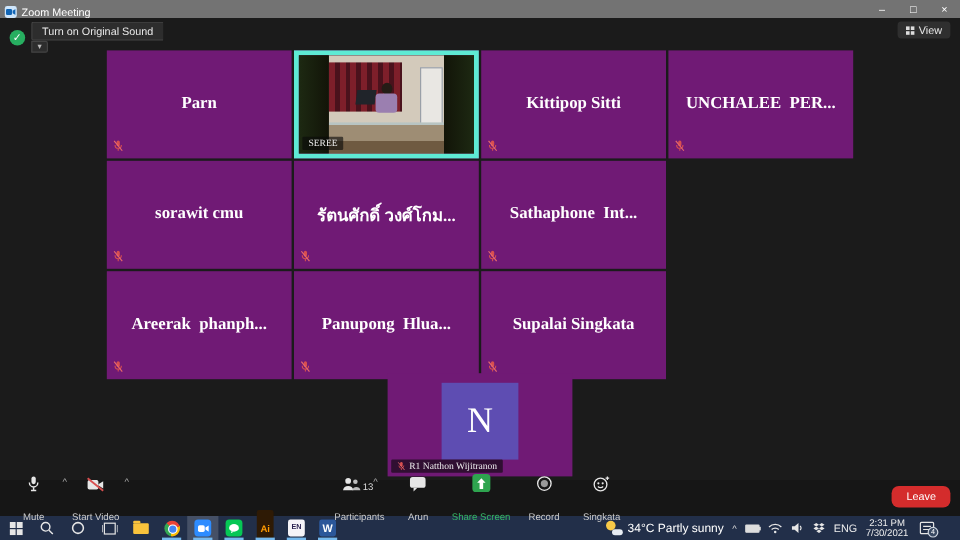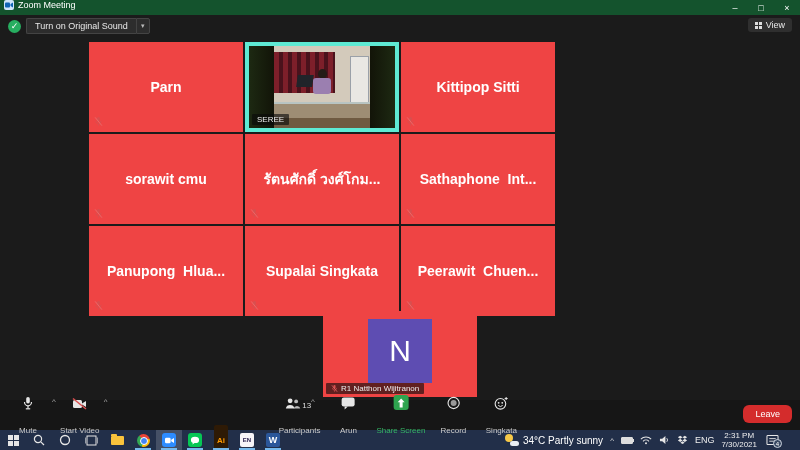--- a/index.html
+++ b/index.html
@@ -1,48 +1,48 @@
 <!DOCTYPE html>
 <html><head>
 <meta charset="utf-8">
 <style>
   * { margin:0; padding:0; box-sizing:border-box; }
   html,body { width:800px; height:450px; overflow:hidden; background:#1b1b1b;
     font-family:"Liberation Sans", sans-serif; }
 
   
-  .titlebar { height:15px; background:#14532d; display:flex; align-items:flex-start;
+  .titlebar { height:15px; background:#737373; display:flex; align-items:flex-end;
     color:#fff; font-size:9px; padding-left:4px; position:relative; }
   .titlebar .appico { width:10px; height:10px; background:#cfe6fb; border-radius:2px;
     display:flex; align-items:center; justify-content:center; margin-right:4px; }
   .titlebar .title { font-size:9px; }
   .wincontrols { position:absolute; right:0; top:0; height:15px; display:flex; }
   .wincontrols span { width:26px; height:15px; display:flex; align-items:center;
     justify-content:center; font-size:9px; color:#fff; cursor:default; }
 
   
   .meeting { position:relative; height:385px; background:#1b1b1b; }
   .soundbtn-row { position:absolute; top:3px; left:8px; display:flex; align-items:center; gap:5px; }
   .shield { width:13px; height:13px; border-radius:50%; background:#27ae60; color:#fff;
     font-size:9px; display:flex; align-items:center; justify-content:center; }
-  .soundbtn { display:flex; }
+  .soundbtn { display:flex;flex-direction:column; }
   .soundbtn .main { background:#2d2d2d; border:1px solid #444; border-right:none;
     color:#e8e8e8; font-size:9px; padding:2px 8px; border-radius:2px 0 0 2px; }
   .soundbtn .drop { background:#2d2d2d; border:1px solid #444; color:#bbb; font-size:7px;
     width:14px; display:flex; align-items:center; justify-content:center; border-radius:0 2px 2px 0; }
   .viewbtn { position:absolute; top:3px; right:8px; background:#2f2f2f; border-radius:3px;
     color:#e8e8e8; font-size:9px; padding:2px 7px; display:flex; align-items:center; gap:4px; }
   .gridico { display:grid; grid-template-columns:3px 3px; grid-template-rows:3px 3px; gap:1px; }
   .gridico i { background:#ddd; }
 
   
   .row { position:absolute; left:89px; display:flex; gap:2px; }
   .row.r1 { top:27px; } .row.r2 { top:119px; } .row.r3 { top:211px; }
   .row.r4 { top:296px; left:0; width:800px; justify-content:center; }
-  .tile { width:154px; height:90px; background:#ef4444; position:relative; overflow:hidden; }
+  .tile { width:154px; height:90px; background:#701a75; position:relative; overflow:hidden;font-family:Liberation Serif, serif; }
   .row.r4 .tile { height:86px; }
   .tile.active-speaker { border:4px solid #5eead4; box-shadow:inset 0 0 10px rgba(120,160,40,.35); }
   .center-name { position:absolute; inset:0; display:flex; align-items:center; justify-content:center;
     color:#fff; font-weight:bold; font-size:14px; white-space:pre; text-align:center; padding:0 4px; }
   .mic-corner { position:absolute; left:5px; bottom:5px; }
   .chip { position:absolute; left:3px; bottom:3px; background:rgba(10,10,10,.62); color:#ececec;
     font-size:8px; padding:1px 5px; display:flex; align-items:center; gap:3px; border-radius:1px; }
 
   
   .vid-seree { position:absolute; inset:0; background:#15170f; }
@@ -214,20 +214,29 @@
     <div class="tile">
       <div class="center-name">Kittipop Sitti</div>
       <svg class="mic-corner" width="9" height="11" viewBox="0 0 12 14">
           <rect x="4.2" y="1" width="3.6" height="6.5" rx="1.8" fill="#d84f4f"></rect>
           <path d="M2.5 6 a3.5 3.8 0 0 0 7 0" stroke="#d84f4f" fill="none" stroke-width="1.2"></path>
           <line x1="6" y1="10" x2="6" y2="12.5" stroke="#d84f4f" stroke-width="1.2"></line>
           <line x1="1.5" y1="1.5" x2="10.5" y2="12.5" stroke="#e86a6a" stroke-width="1.3"></line>
         </svg>
     </div>
 
+    <div class="tile">
+      <div class="center-name">UNCHALEE  PER...</div>
+      <svg class="mic-corner" width="9" height="11" viewBox="0 0 12 14">
+          <rect x="4.2" y="1" width="3.6" height="6.5" rx="1.8" fill="#d84f4f"></rect>
+          <path d="M2.5 6 a3.5 3.8 0 0 0 7 0" stroke="#d84f4f" fill="none" stroke-width="1.2"></path>
+          <line x1="6" y1="10" x2="6" y2="12.5" stroke="#d84f4f" stroke-width="1.2"></line>
+          <line x1="1.5" y1="1.5" x2="10.5" y2="12.5" stroke="#e86a6a" stroke-width="1.3"></line>
+        </svg>
+    </div>
   </div>
 
   <div class="row r2">
     <div class="tile">
       <div class="center-name">sorawit cmu</div>
       <svg class="mic-corner" width="9" height="11" viewBox="0 0 12 14">
           <rect x="4.2" y="1" width="3.6" height="6.5" rx="1.8" fill="#d84f4f"></rect>
           <path d="M2.5 6 a3.5 3.8 0 0 0 7 0" stroke="#d84f4f" fill="none" stroke-width="1.2"></path>
           <line x1="6" y1="10" x2="6" y2="12.5" stroke="#d84f4f" stroke-width="1.2"></line>
           <line x1="1.5" y1="1.5" x2="10.5" y2="12.5" stroke="#e86a6a" stroke-width="1.3"></line>
@@ -251,39 +260,39 @@
           <rect x="4.2" y="1" width="3.6" height="6.5" rx="1.8" fill="#d84f4f"></rect>
           <path d="M2.5 6 a3.5 3.8 0 0 0 7 0" stroke="#d84f4f" fill="none" stroke-width="1.2"></path>
           <line x1="6" y1="10" x2="6" y2="12.5" stroke="#d84f4f" stroke-width="1.2"></line>
           <line x1="1.5" y1="1.5" x2="10.5" y2="12.5" stroke="#e86a6a" stroke-width="1.3"></line>
         </svg>
     </div>
   </div>
 
   <div class="row r3">
     <div class="tile">
+      <div class="center-name">Areerak  phanph...</div>
+      <svg class="mic-corner" width="9" height="11" viewBox="0 0 12 14">
+          <rect x="4.2" y="1" width="3.6" height="6.5" rx="1.8" fill="#d84f4f"></rect>
+          <path d="M2.5 6 a3.5 3.8 0 0 0 7 0" stroke="#d84f4f" fill="none" stroke-width="1.2"></path>
+          <line x1="6" y1="10" x2="6" y2="12.5" stroke="#d84f4f" stroke-width="1.2"></line>
+          <line x1="1.5" y1="1.5" x2="10.5" y2="12.5" stroke="#e86a6a" stroke-width="1.3"></line>
+        </svg>
+    </div>
+    <div class="tile">
       <div class="center-name">Panupong  Hlua...</div>
       <svg class="mic-corner" width="9" height="11" viewBox="0 0 12 14">
           <rect x="4.2" y="1" width="3.6" height="6.5" rx="1.8" fill="#d84f4f"></rect>
           <path d="M2.5 6 a3.5 3.8 0 0 0 7 0" stroke="#d84f4f" fill="none" stroke-width="1.2"></path>
           <line x1="6" y1="10" x2="6" y2="12.5" stroke="#d84f4f" stroke-width="1.2"></line>
           <line x1="1.5" y1="1.5" x2="10.5" y2="12.5" stroke="#e86a6a" stroke-width="1.3"></line>
         </svg>
     </div>
     <div class="tile">
       <div class="center-name">Supalai Singkata</div>
-      <svg class="mic-corner" width="9" height="11" viewBox="0 0 12 14">
-          <rect x="4.2" y="1" width="3.6" height="6.5" rx="1.8" fill="#d84f4f"></rect>
-          <path d="M2.5 6 a3.5 3.8 0 0 0 7 0" stroke="#d84f4f" fill="none" stroke-width="1.2"></path>
-          <line x1="6" y1="10" x2="6" y2="12.5" stroke="#d84f4f" stroke-width="1.2"></line>
-          <line x1="1.5" y1="1.5" x2="10.5" y2="12.5" stroke="#e86a6a" stroke-width="1.3"></line>
-        </svg>
-    </div>
-    <div class="tile">
-      <div class="center-name">Peerawit  Chuen...</div>
       <svg class="mic-corner" width="9" height="11" viewBox="0 0 12 14">
           <rect x="4.2" y="1" width="3.6" height="6.5" rx="1.8" fill="#d84f4f"></rect>
           <path d="M2.5 6 a3.5 3.8 0 0 0 7 0" stroke="#d84f4f" fill="none" stroke-width="1.2"></path>
           <line x1="6" y1="10" x2="6" y2="12.5" stroke="#d84f4f" stroke-width="1.2"></line>
           <line x1="1.5" y1="1.5" x2="10.5" y2="12.5" stroke="#e86a6a" stroke-width="1.3"></line>
         </svg>
     </div>
   </div>
 
   <div class="row r4">

